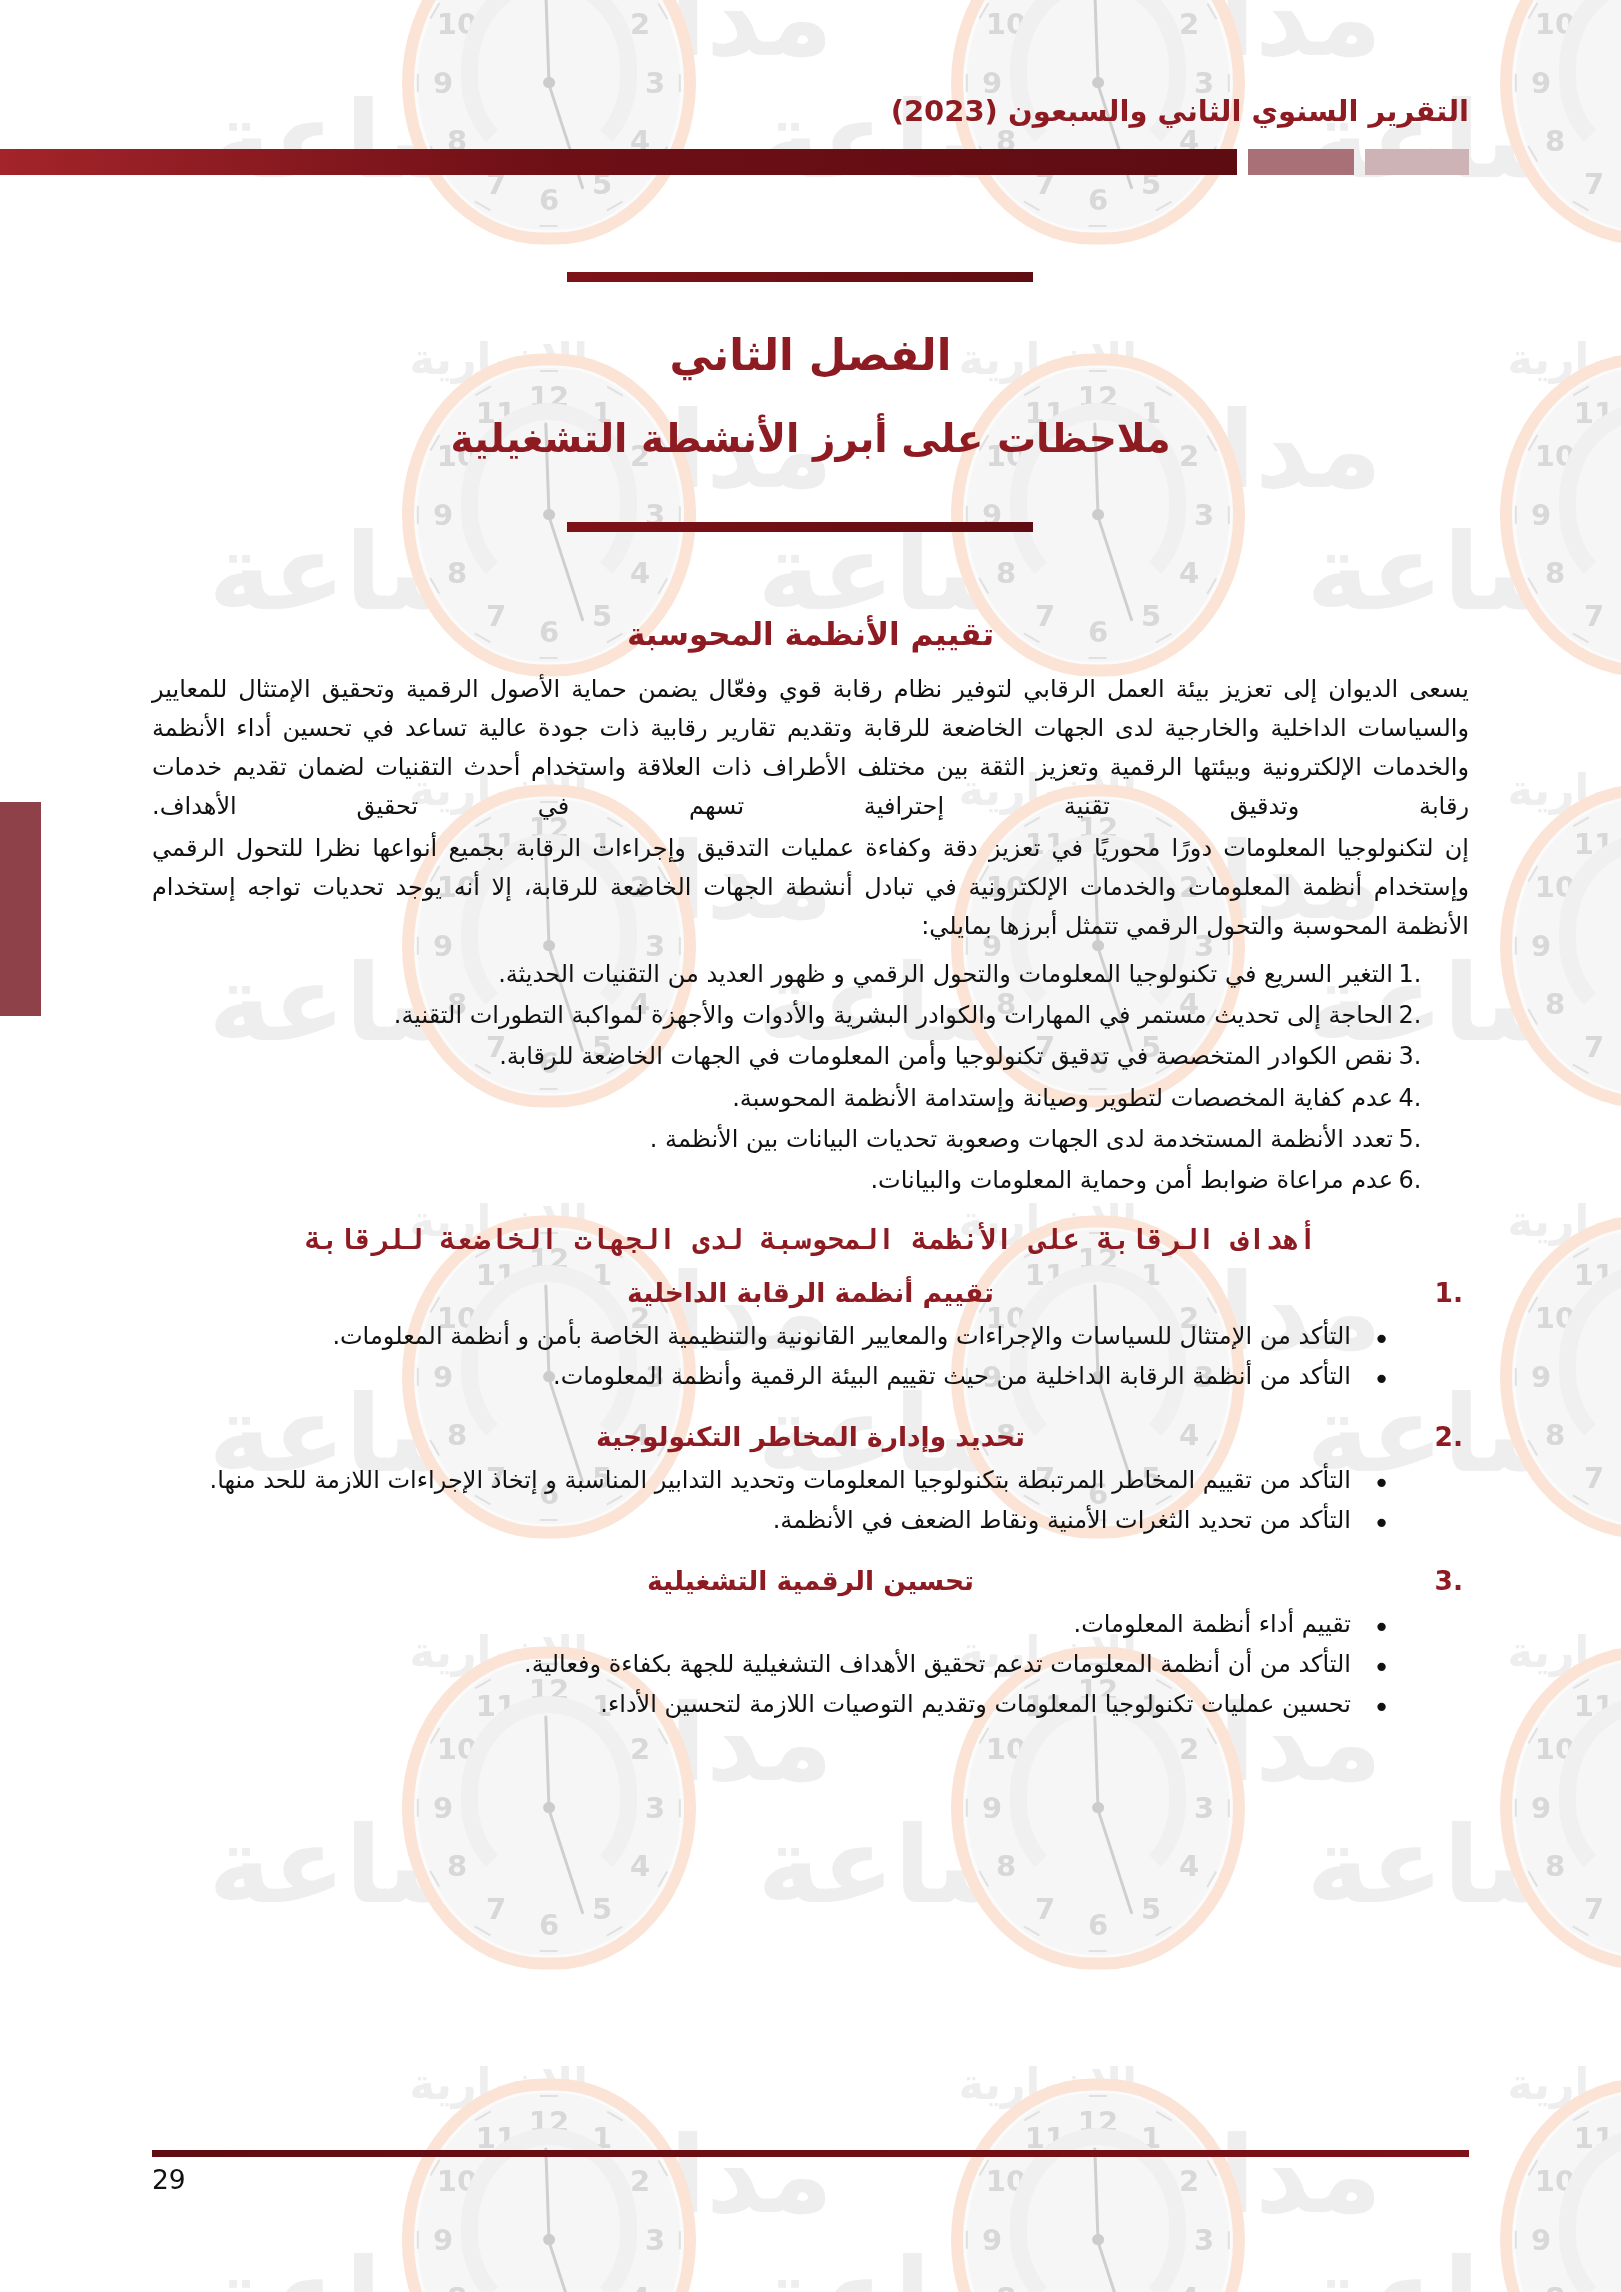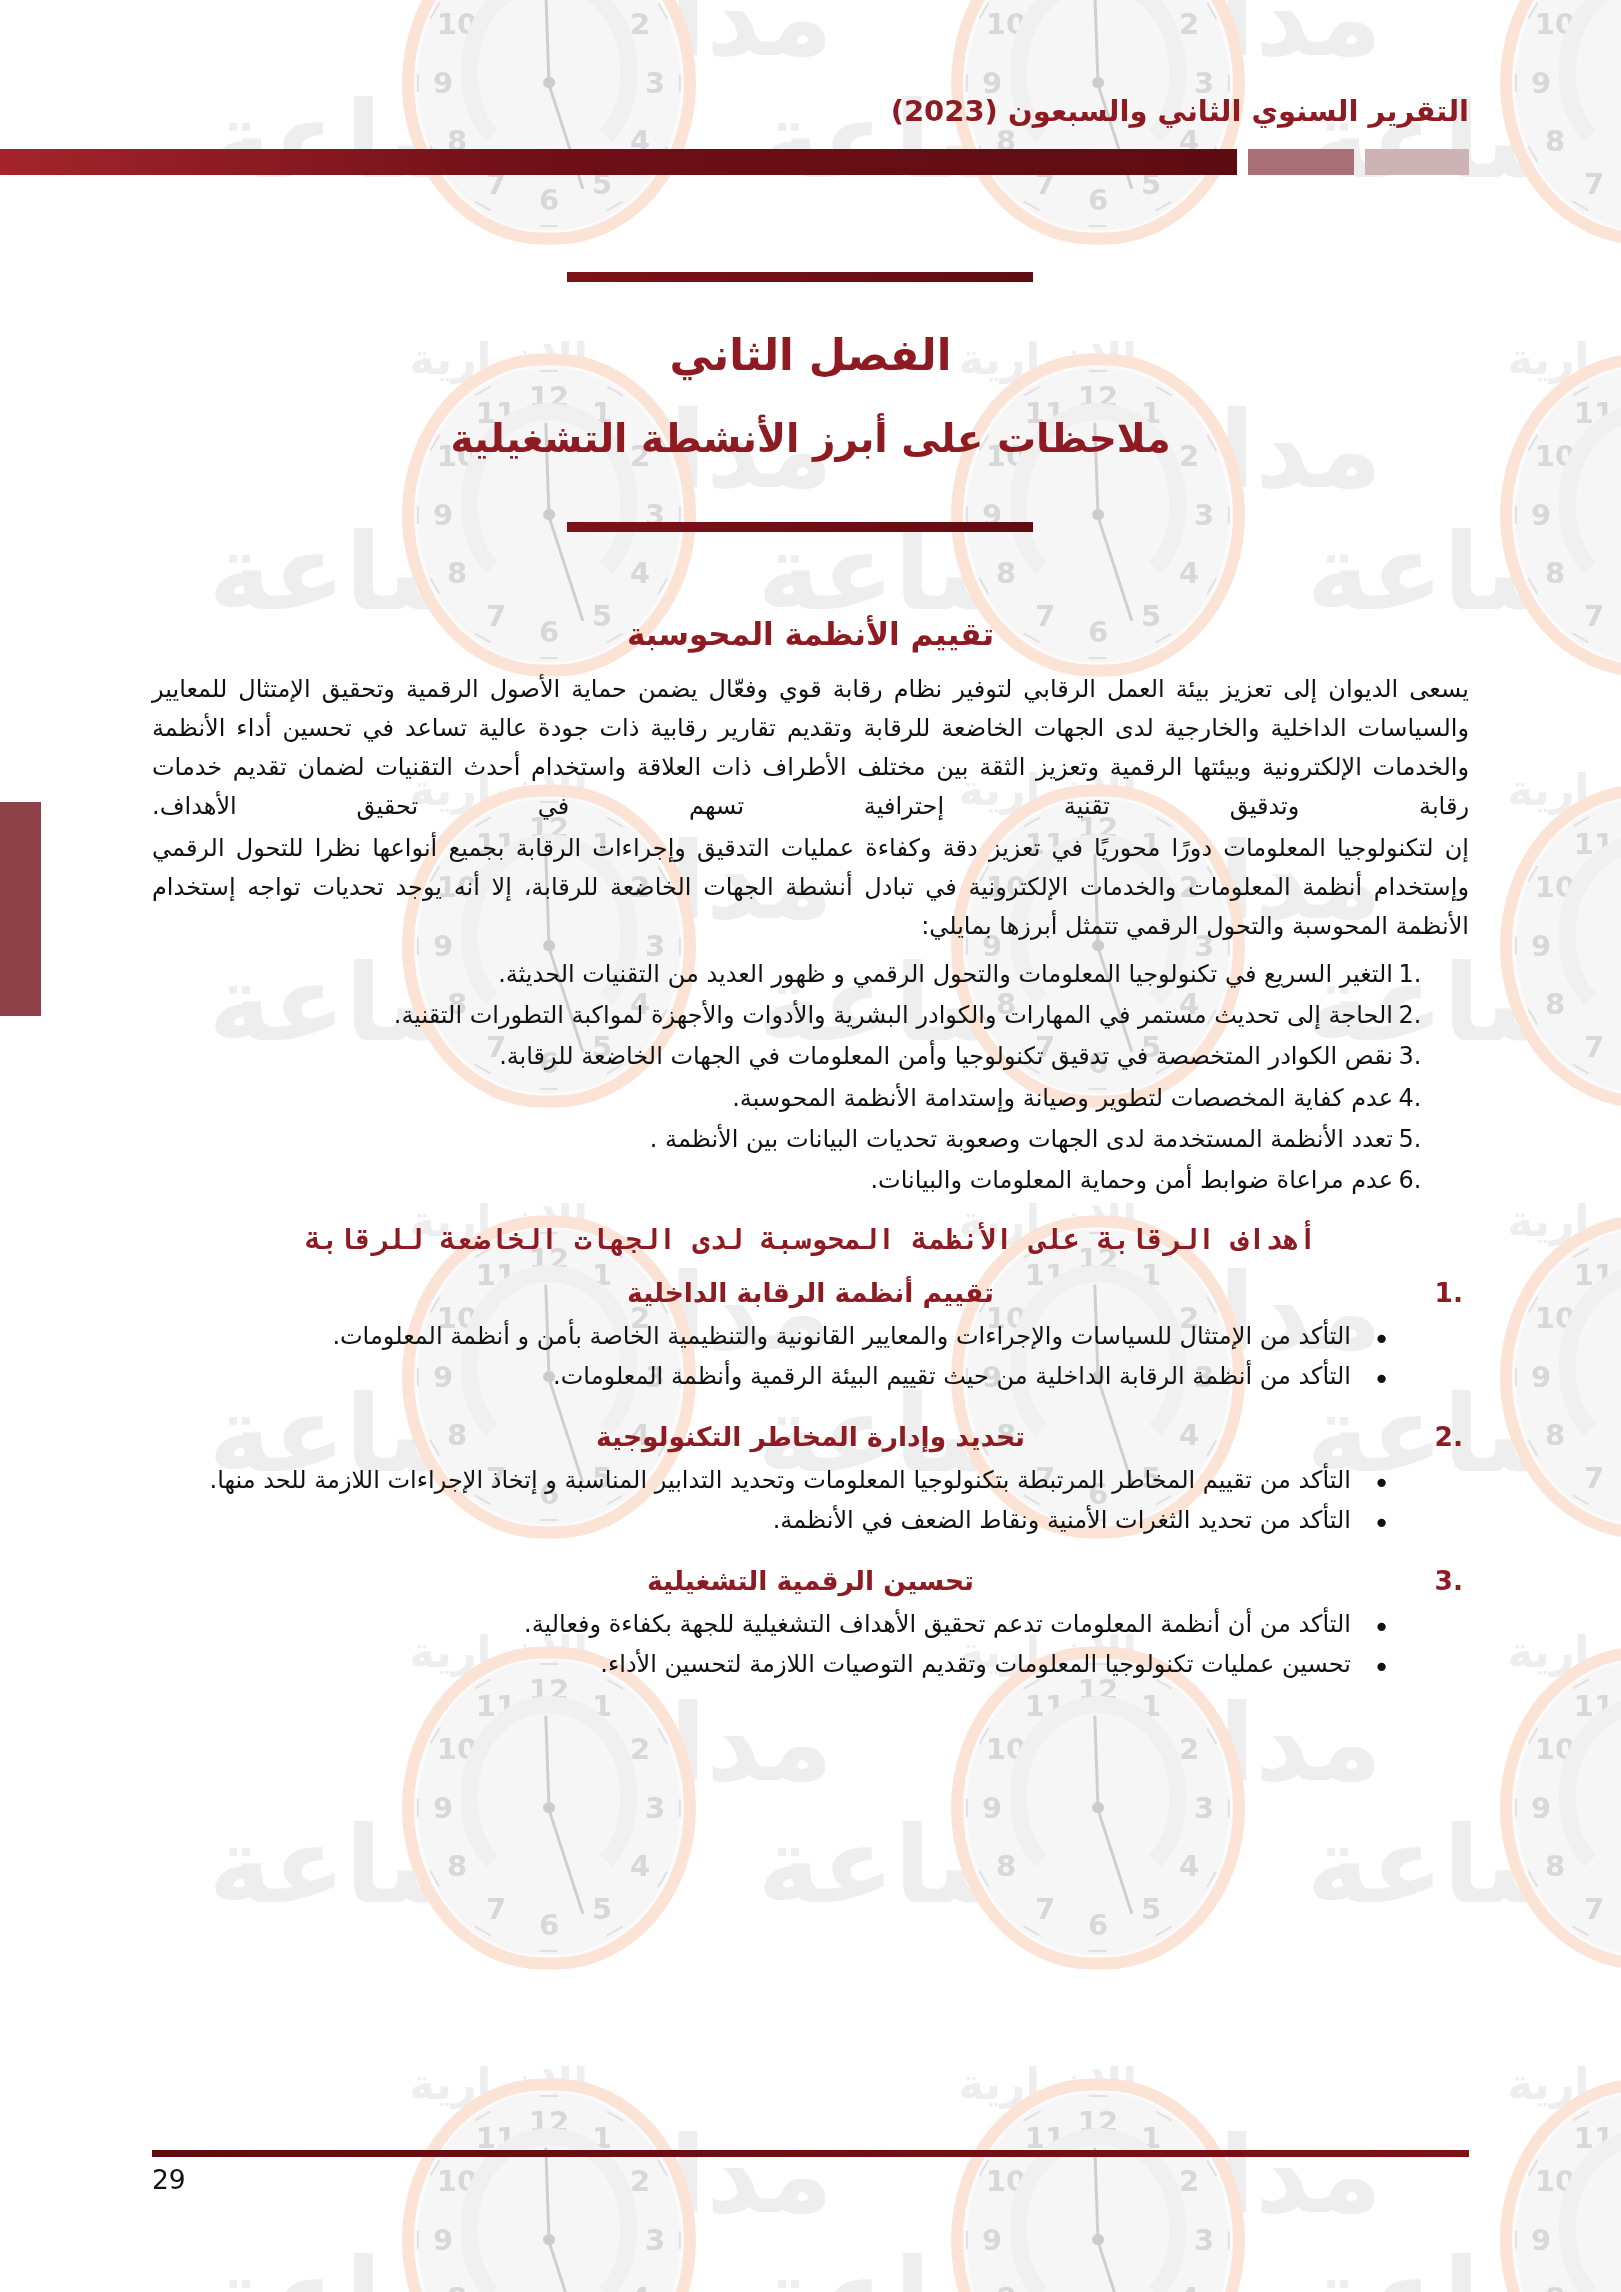--- a/index.html
+++ b/index.html
@@ -789,20 +789,21 @@
         <div class="obj-block" style="margin-top: 23.5px;">
           <div class="obj-head"><span class="obj-num">2.</span><span>تحديد وإدارة المخاطر التكنولوجية</span></div>
           <ul class="bullets">
             <li>التأكد من تقييم المخاطر المرتبطة بتكنولوجيا المعلومات وتحديد التدابير المناسبة و إتخاذ الإجراءات اللازمة للحد منها.</li>
             <li>التأكد من تحديد الثغرات الأمنية ونقاط الضعف في الأنظمة.</li>
           </ul>
         </div>
         <div class="obj-block" style="margin-top: 23.5px;">
           <div class="obj-head"><span class="obj-num">3.</span><span>تحسين الرقمية التشغيلية</span></div>
           <ul class="bullets">
+            <li>تقييم أداء أنظمة المعلومات.</li>
             <li>التأكد من أن أنظمة المعلومات تدعم تحقيق الأهداف التشغيلية للجهة بكفاءة وفعالية.</li>
             <li>تحسين عمليات تكنولوجيا المعلومات وتقديم التوصيات اللازمة لتحسين الأداء.</li>
           </ul>
         </div>
       </div>
 
   </div>
 
   <div class="footer-rule"></div>
   <div class="page-number">29</div>

